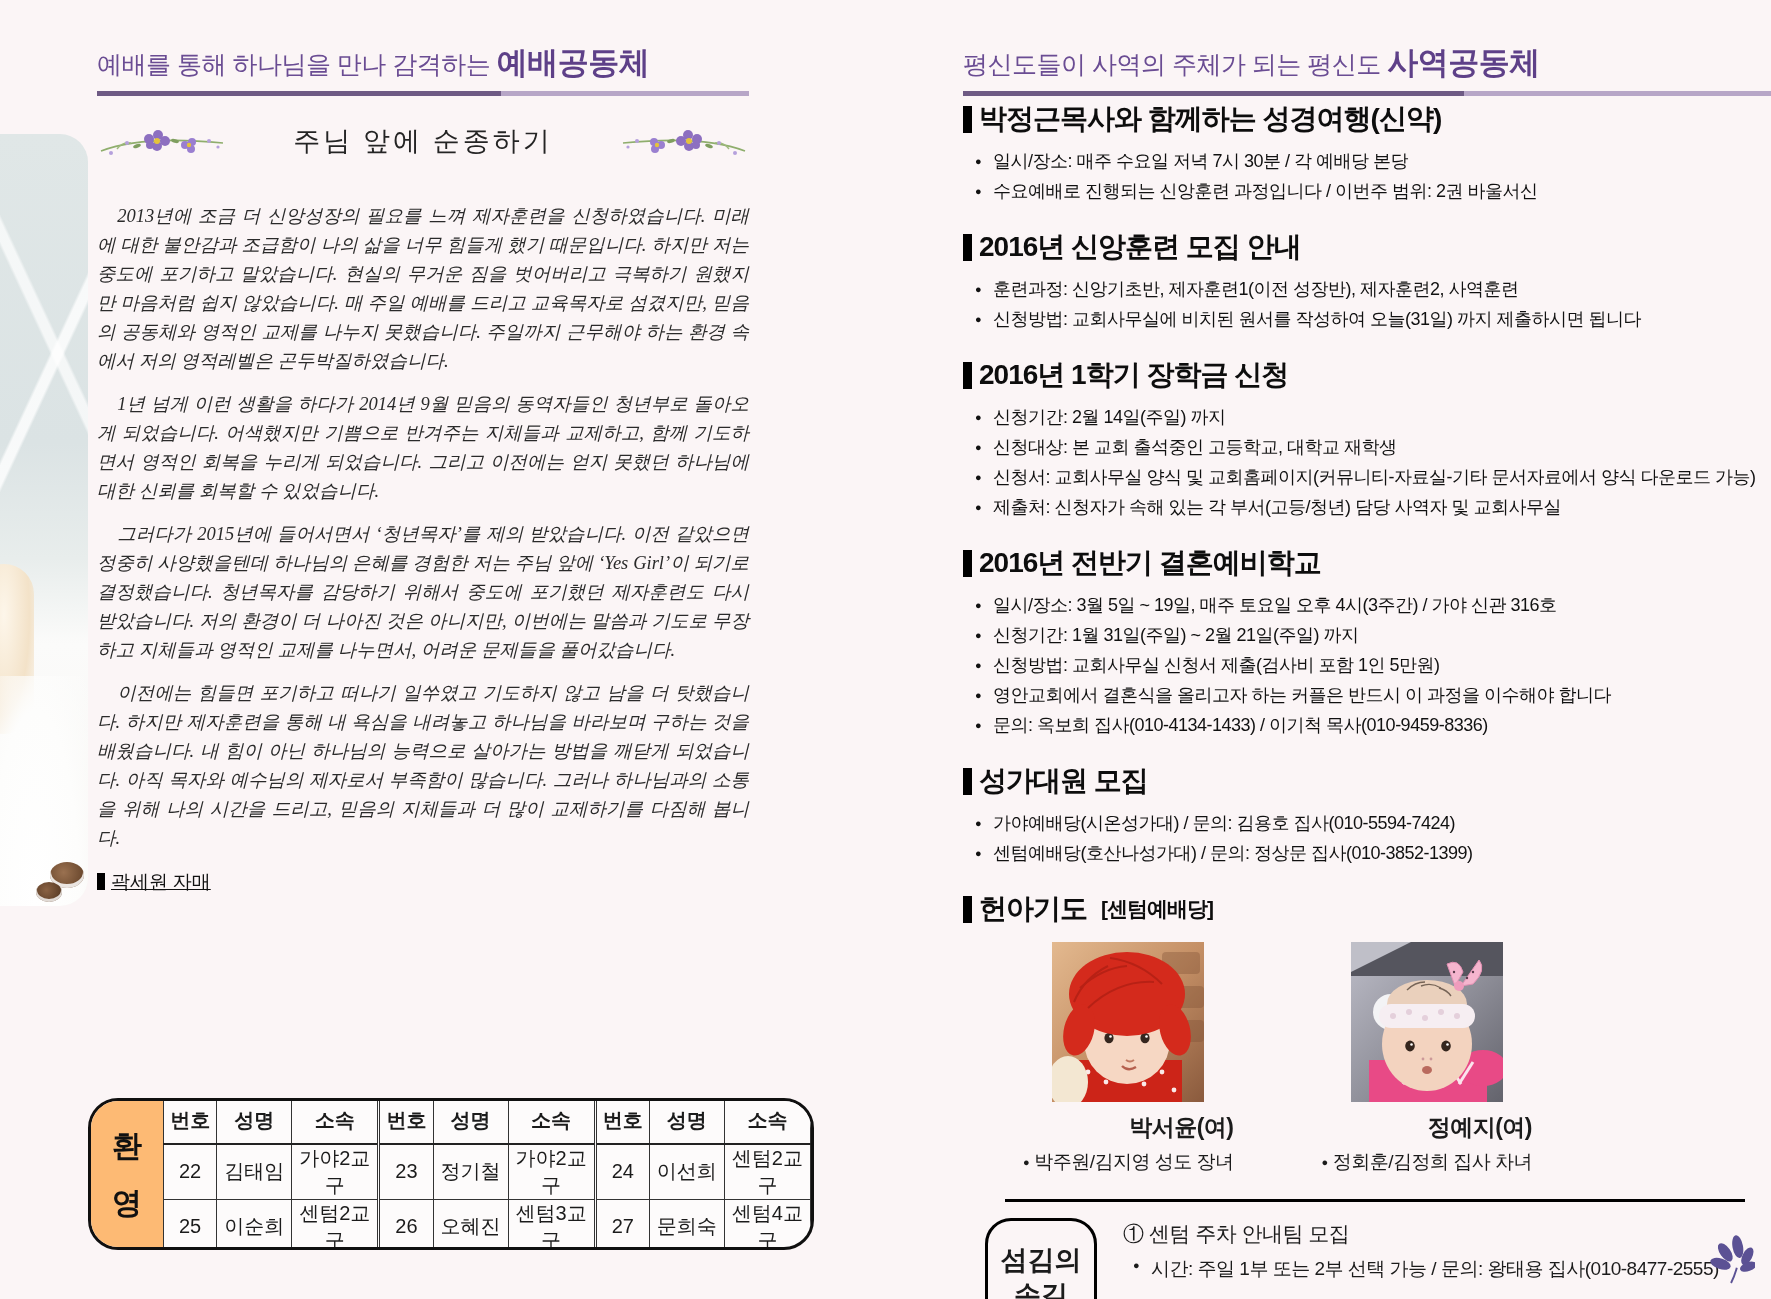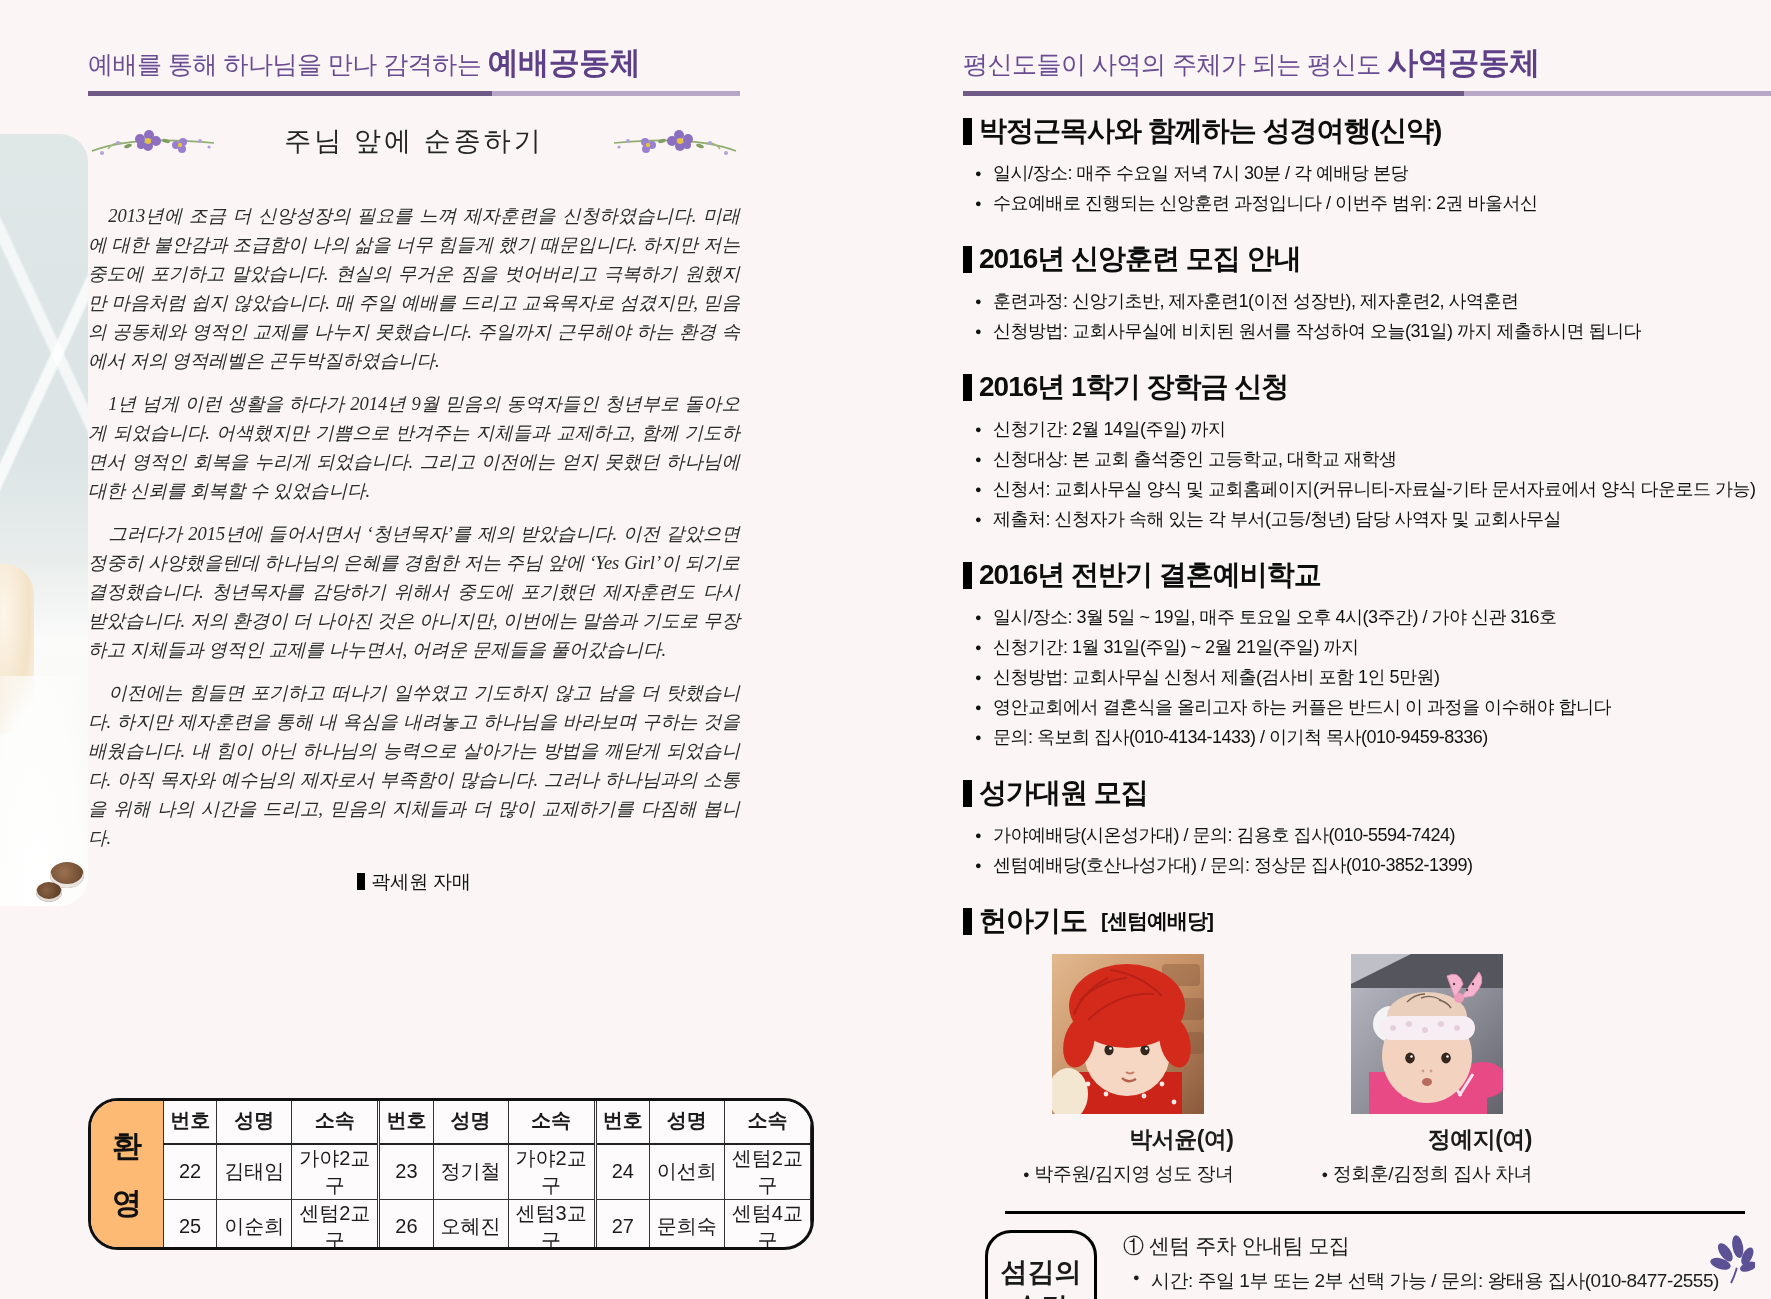--- a/index.html
+++ b/index.html
@@ -23,39 +23,39 @@
     background:radial-gradient(ellipse at 50% 30%,#fdf6ea 0%,#f3e2c8 60%,rgba(243,226,200,0) 100%);}
   .photo-strip .snow{position:absolute;left:0;bottom:0;width:100%;height:230px;
     background:radial-gradient(ellipse at 40% 100%,#ffffff 0%,#fdfdfc 60%,rgba(253,253,252,0) 100%);}
   .photo-strip .pinecone1{position:absolute;right:4px;bottom:18px;width:34px;height:26px;border-radius:50%;
     background:radial-gradient(circle at 40% 40%,#9a7150 0%,#6f4c31 70%);box-shadow:0 -3px 0 1px rgba(255,255,255,.85) inset;}
   .photo-strip .pinecone2{position:absolute;right:26px;bottom:4px;width:26px;height:20px;border-radius:50%;
     background:radial-gradient(circle at 40% 40%,#8a6243 0%,#5e3f28 70%);box-shadow:0 -2px 0 1px rgba(255,255,255,.8) inset;}
 
   
   .col{position:absolute;top:42px;}
-  .col-left{left:88px;width:652px;}
+  .col-left{left:97px;width:652px;}
   .col-right{left:963px;width:790px;}
 
   .col-header{font-size:25px;color:#6a4c93;letter-spacing:-0.5px;white-space:nowrap;}
   .col-header .em{font-size:31px;font-weight:bold;color:#5e4088;}
   .header-line{height:5px;margin-top:7px;
     background:linear-gradient(90deg,#6e5a84 0%,#6e5a84 62%,#b7a6c7 62%,#b7a6c7 100%);}
   .col-right .header-line{width:808px;}
 
   
   .title-row{display:flex;align-items:center;justify-content:space-between;margin-top:16px;height:58px;}
   .article-title{font-family:"Liberation Serif",serif;font-size:27px;letter-spacing:3px;color:#242424;white-space:nowrap;}
   .ornament{width:130px;height:44px;}
   .ornament.flip{transform:scaleX(-1);}
 
   .article-body{margin-top:32px;font-family:"Liberation Serif",serif;font-size:18.5px;line-height:29px;
     text-align:justify;color:#2a2a2a;}
   .article-body p{margin:0 0 14px 0;text-indent:1.1em;font-style:italic;}
-  .attribution{margin-top:16px;text-align:center;font-family:"Liberation Serif",serif;font-size:19px;color:#111;}
+  .attribution{margin-top:16px;text-align:left;font-family:"Liberation Serif",serif;font-size:19px;color:#111;text-decoration:underline;}
   .attr-bar{display:inline-block;width:8px;height:17px;background:#000;margin-right:6px;vertical-align:-2px;}
 
   
   .welcome{position:absolute;left:88px;top:1098px;width:720px;height:146px;
     border:3px solid #101010;border-radius:30px;background:#fdfbfb;display:flex;overflow:hidden;}
   .w-label{width:72px;background:#fdba74;display:flex;align-items:center;justify-content:center;
     font-weight:bold;font-size:30px;line-height:1.9;color:#111;}
   .w-label span{width:1em;word-break:break-all;text-align:center;}
   .w-body{flex:1;display:flex;align-items:center;justify-content:center;}
   table.wtab{border-collapse:collapse;font-size:20px;}
@@ -234,21 +234,21 @@
     </table>
   </div>
 </div>
 
 <div class="col col-right">
   <div class="col-header">
     <span>평신도들이 사역의 주체가 되는 평신도 </span><span class="em">사역공동체</span>
   </div>
   <div class="header-line"></div>
 
-  <div class="sec" style="margin-top:16px">
+  <div class="sec" style="margin-top:4px">
     <div class="sec-title">
       <span class="tbar"></span>
       <span>박정근목사와 함께하는 성경여행(신약)</span>
     </div>
     <ul>
       <li>일시/장소: 매주 수요일 저녁 7시 30분 / 각 예배당 본당</li>
       <li>수요예배로 진행되는 신앙훈련 과정입니다 / 이번주 범위: 2권 바울서신</li>
     </ul>
   </div>
 

